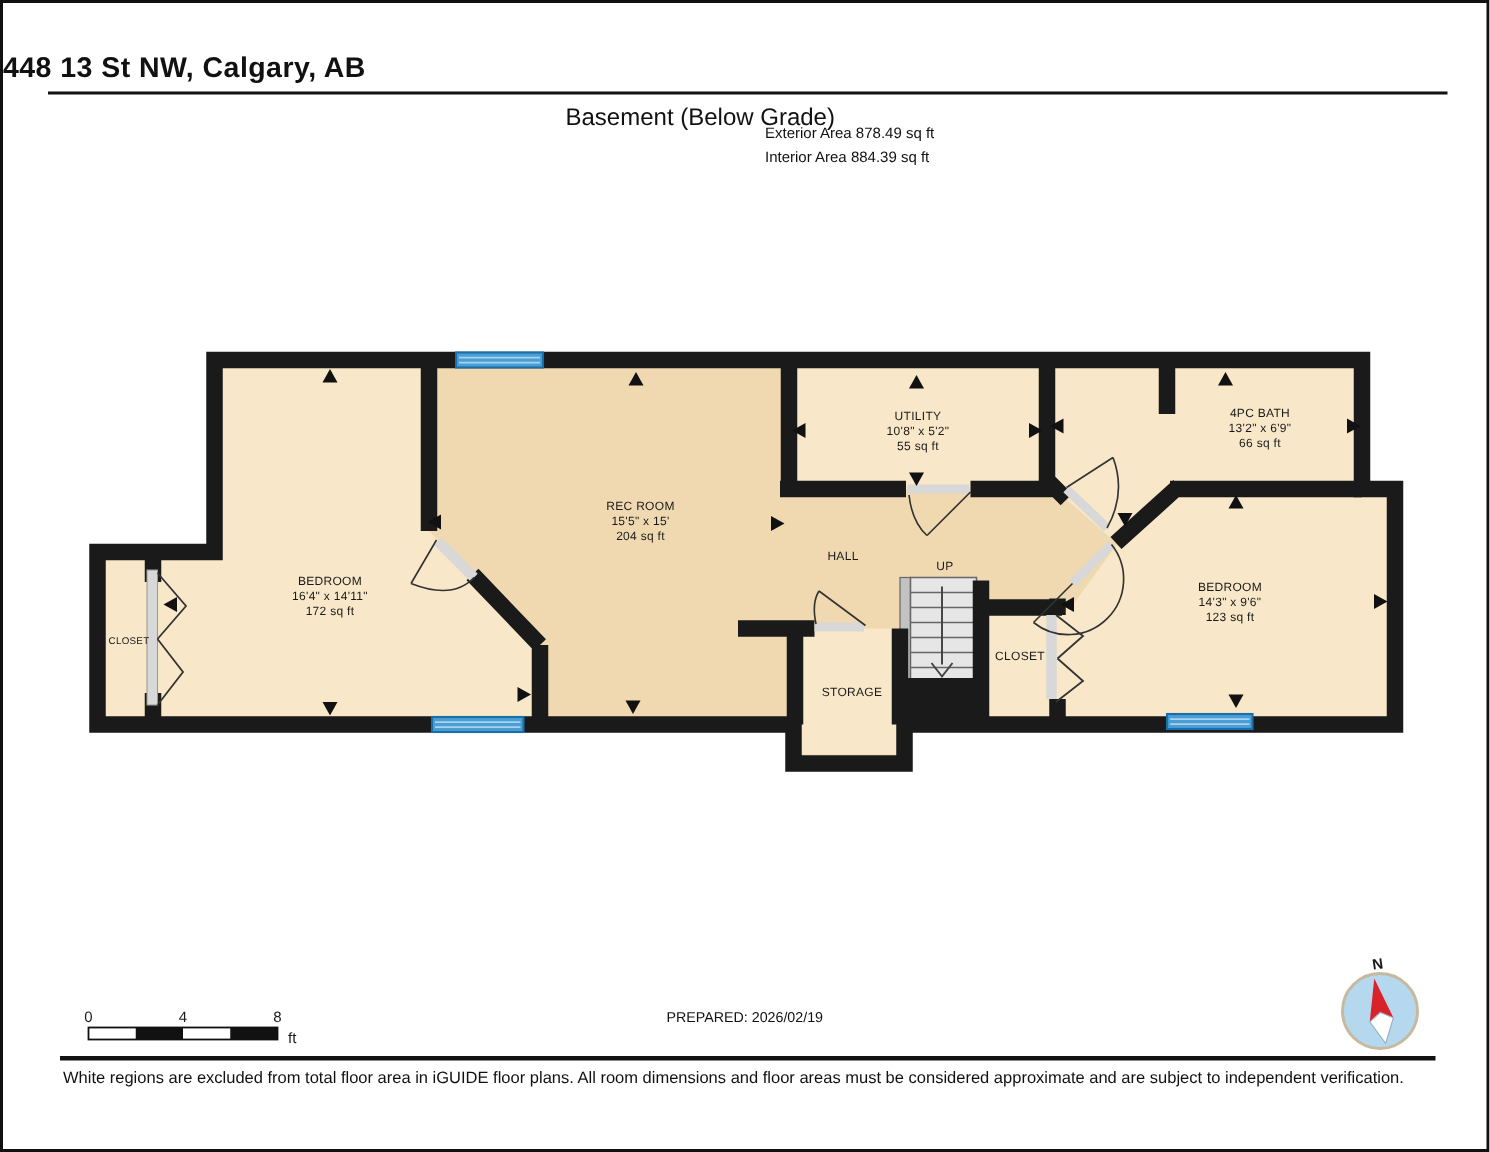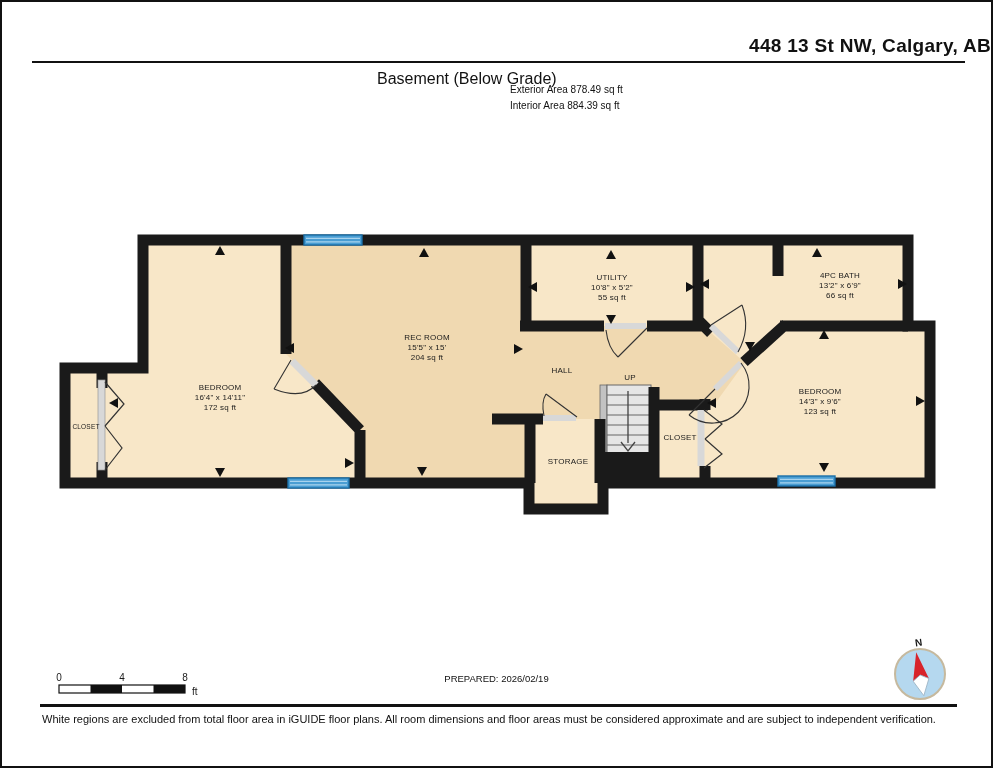--- a/index.html
+++ b/index.html
@@ -1,18 +1,18 @@
 <!DOCTYPE html>
 <html><head>
 <meta charset="utf-8">
 <style>
   html,body{margin:0;padding:0;background:#e8e8e8;}
   .page{position:relative;width:993px;height:768px;background:#fff;border:2px solid #111;
         box-sizing:border-box;font-family:"Liberation Sans",sans-serif;overflow:hidden;}
-  .title{position:absolute;top:33px;left:0;right:0;text-align:right;
+  .title{position:absolute;top:33px;left:0;right:0;text-align:left;
          font-size:19px;font-weight:bold;color:#111;letter-spacing:.3px;}
   .hrule{position:absolute;top:59px;left:30px;width:933px;height:2px;background:#111;}
   .floor-label{position:absolute;top:68px;left:375px;font-size:16px;font-weight:normal;color:#111;}
   .areas{position:absolute;top:68px;left:508px;font-size:10px;color:#111;line-height:16px;margin-top:12px;}
   .plan-svg{position:absolute;top:0;left:0;}
   .prepared{position:absolute;top:671px;left:0;right:0;text-align:center;font-size:9.5px;color:#111;}
   .brule{position:absolute;top:702px;left:38px;width:917px;height:3px;background:#111;}
   .disclaimer{position:absolute;top:711px;left:40px;font-size:11px;color:#111;white-space:nowrap;}
   text{font-family:"Liberation Sans",sans-serif;fill:#1a1a1a;}
   .room-t{font-size:8px;letter-spacing:.2px;}

